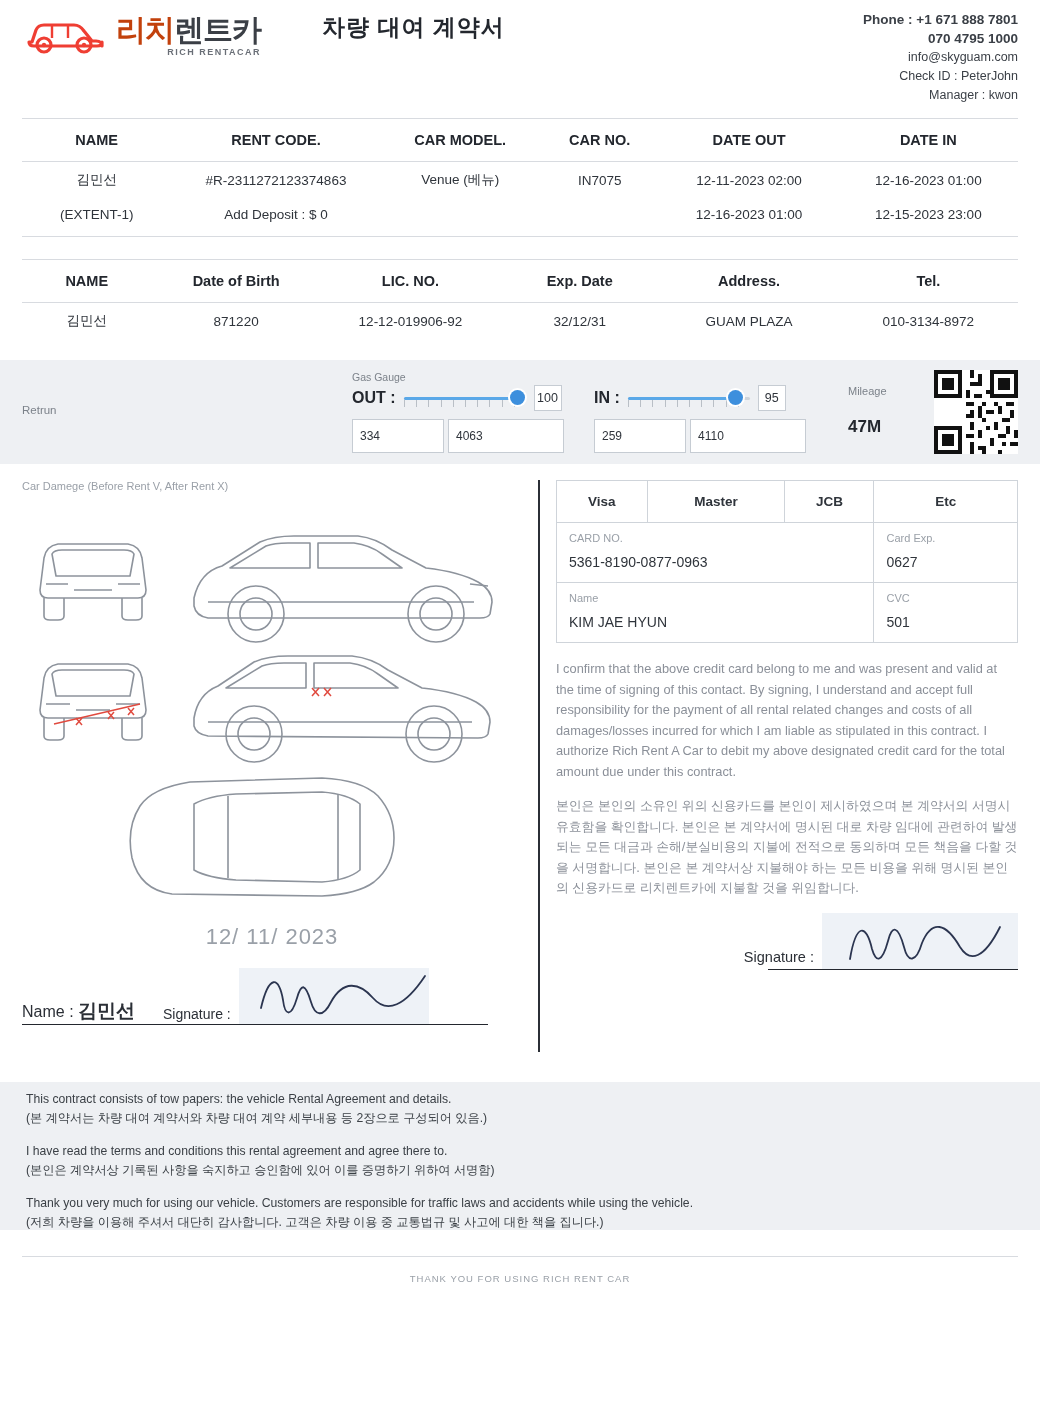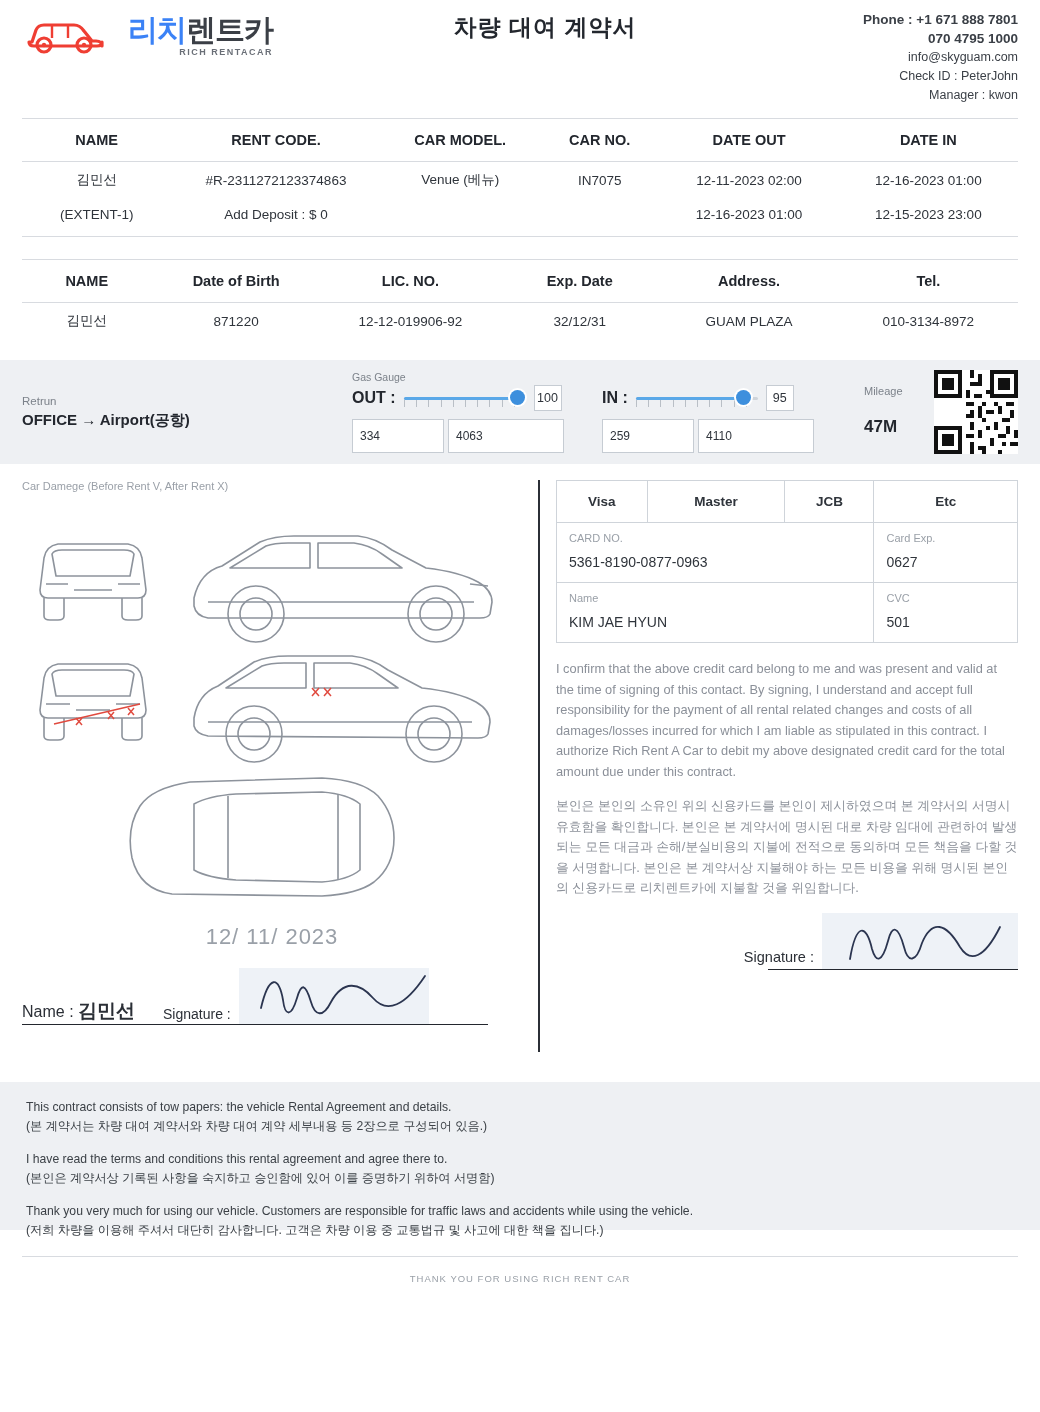--- a/index.html
+++ b/index.html
@@ -13,24 +13,24 @@
     overflow:hidden;
   }
   .page { position:relative; width:1040px; height:1412px; }
 
   
   .header { display:flex; align-items:flex-start; padding:8px 22px 0 22px; height:118px; }
   .brand { width:300px; padding-top:2px; }
   .logo-wrap { display:flex; align-items:center; gap:8px; }
   .logo-mark { width:86px; height:44px; position:relative; }
   .logo-text-kr { font-size:30px; font-weight:bold; letter-spacing:-1px; }
-  .logo-text-kr .red { color:#3b82f6;margin-left:12px; }
+  .logo-text-kr .red { color:#c2410c; }
   .logo-text-kr .dark { color:#3b3f46; }
   .logo-sub { font-size:9px; color:#6a6f77; letter-spacing:1.5px; text-align:right; margin-top:-4px; font-weight:bold;}
-  .title-block { flex:1; text-align:center; padding-top:4px; }
+  .title-block { flex:1; padding-top:4px; }
   .title-kr { font-size:23px; font-weight:bold; letter-spacing:1px; color:#23272e; }
   .title-en { font-size:14.5px; font-weight:bold; letter-spacing:0.4px; margin-top:7px; color:#23272e; }
   .contact { width:250px; text-align:right; font-size:12.5px; line-height:19px; color:#3a3f46; padding-top:2px;}
   .contact .strong { font-weight:bold; font-size:13.5px; }
 
   
   .sect { padding:0 22px; }
   table.grid { width:100%; border-collapse:collapse; }
   table.grid th {
     font-size:14.5px; font-weight:bold; padding:13px 4px; text-align:center;
@@ -44,21 +44,21 @@
   .rule { border-bottom:1px solid #d8dbe0; }
 
   
   .gasbar {
     background:#eef0f3; height:104px; margin-top:16px;
     display:flex; align-items:center; padding:0 22px; position:relative;
   }
   .return-box { width:330px; }
   .return-lbl { font-size:11.5px; color:#7c828a; margin-bottom:4px; }
   .return-val { font-size:15px; font-weight:bold; color:#23272e; }
-  .gauge-group { display:flex; align-items:flex-start; gap:28px;justify-content:flex-end; }
+  .gauge-group { display:flex; align-items:flex-start; gap:20px;justify-content:flex-end; }
   .gauge-title { font-size:10.5px; color:#7c828a; margin-bottom:2px; }
   .gauge-row { display:flex; align-items:center; gap:8px; }
   .gauge-lbl { font-size:16px; font-weight:bold; color:#23272e; }
   .slider { width:122px; height:22px; position:relative; }
   .slider .track { position:absolute; top:10px; left:0; right:0; height:3px; background:#cfd4da; border-radius:2px;}
   .slider .fill { position:absolute; top:10px; left:0; height:3px; background:#5aa8e8; border-radius:2px;}
   .slider .ticks { position:absolute; top:13px; left:0; right:0; height:7px;
       background-image:repeating-linear-gradient(to right,#b9bfc6 0 1px,transparent 1px 12.2px); }
   .slider .knob { position:absolute; top:3px; width:15px; height:15px; border-radius:50%;
       background:#3d8fdd; box-shadow:0 0 0 2px #fff; }
@@ -97,21 +97,21 @@
   .card-cell .v { font-size:14px; color:#2f343b; }
   .terms { font-size:12.8px; line-height:20.5px; color:#8b9099; margin-top:16px; }
   .terms p { margin:0 0 14px 0; }
   .sign-right { display:flex; align-items:flex-end; justify-content:flex-end; margin-top:6px; }
   .sign-right .sign-lbl { font-size:14.5px; color:#2b2f36; margin-bottom:4px;}
   .sign-right .sign-pad { width:196px; }
   .sign-underline-r { border-bottom:1.5px solid #23272e; width:250px; margin-left:auto; }
 
   
   .footer {
-    background:#eef0f3; margin-top:18px; padding:16px 26px 22px 26px;
+    background:#eef0f3; margin-top:18px; padding:8px 26px 22px 26px;
     font-size:12.2px; color:#3b4046; line-height:19px; height:148px;
   }
   .footer p { margin:0 0 14px 0; }
   .thanks { text-align:center; font-size:9.5px; color:#9aa0a8; letter-spacing:1px;
     border-top:1px solid #d8dbe0; margin:26px 22px 0 22px; padding-top:16px; }
 </style>
 </head>
 <body>
 
 <div class="page">
@@ -203,21 +203,20 @@
           <td>GUAM PLAZA</td>
           <td>010-3134-8972</td>
         </tr>
       </tbody>
     </table>
   </div>
 
   <div class="gasbar">
     <div class="return-box">
       <div class="return-lbl">Retrun</div>
-      <div class="return-val">OFFICE → Airport(공항)</div>
     </div>
 
     <div>
       <div class="gauge-title">Gas Gauge</div>
       <div class="gauge-group">
         <div>
           <div class="gauge-row">
             <div class="gauge-lbl">OUT :</div>
             <div class="slider">
               <div class="track"></div>

